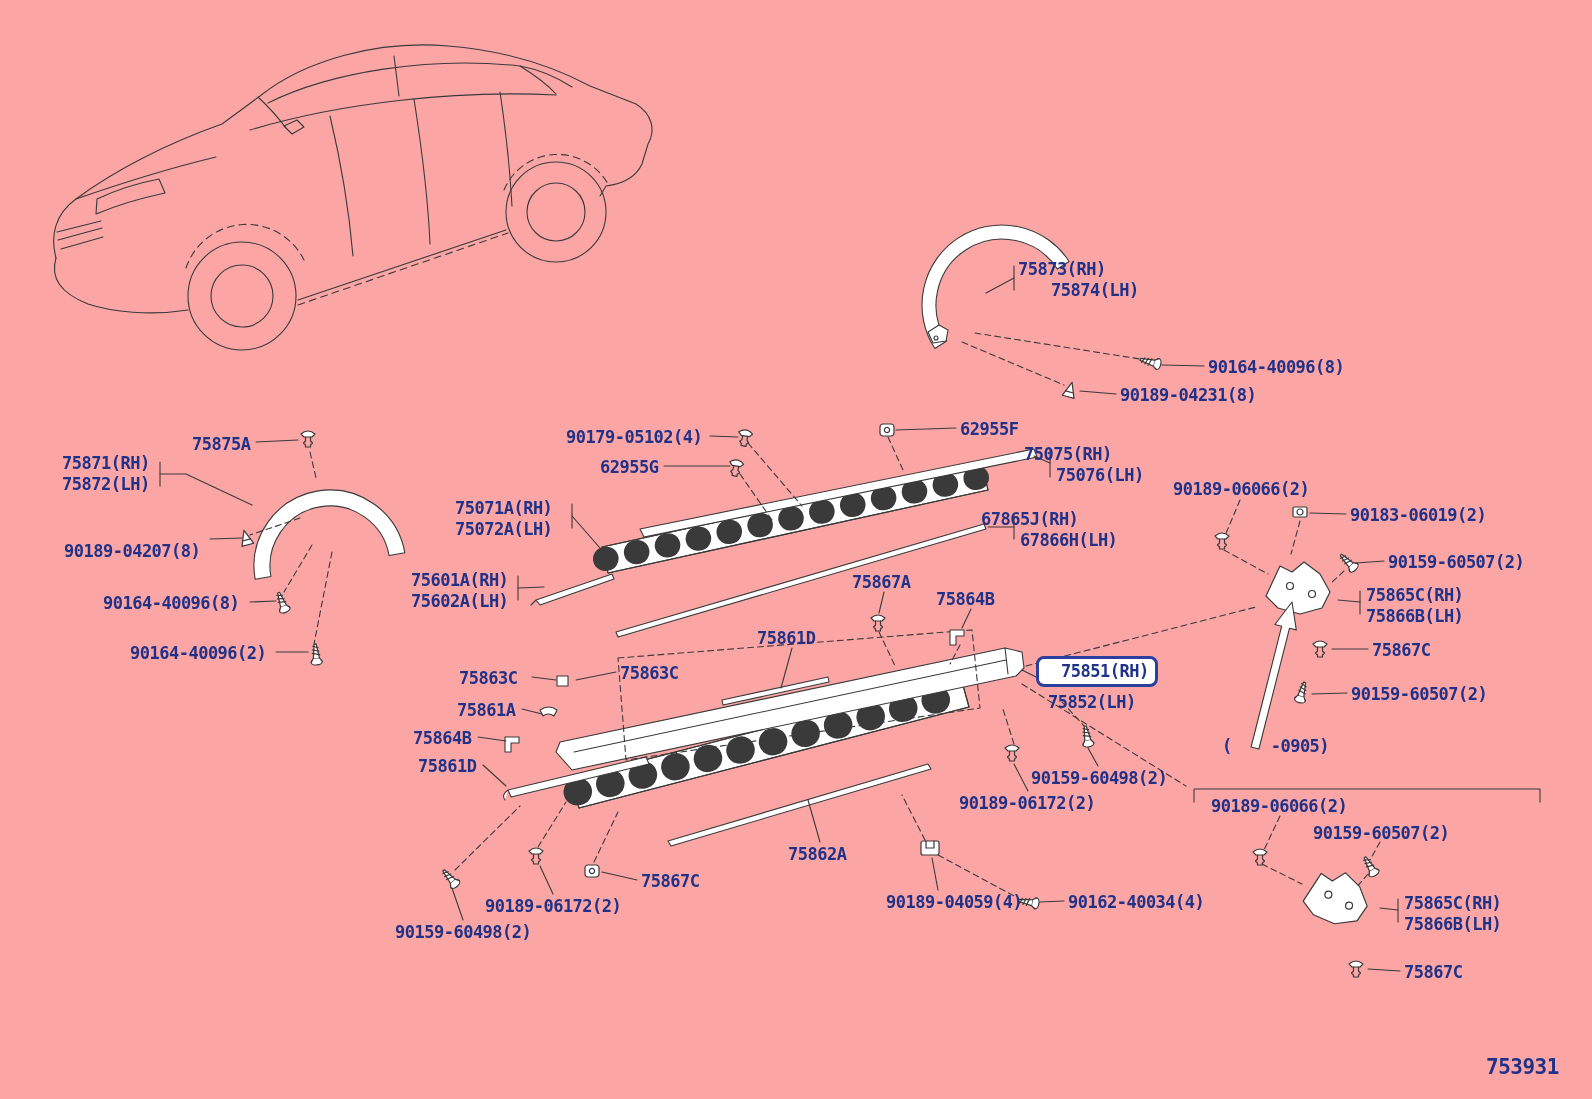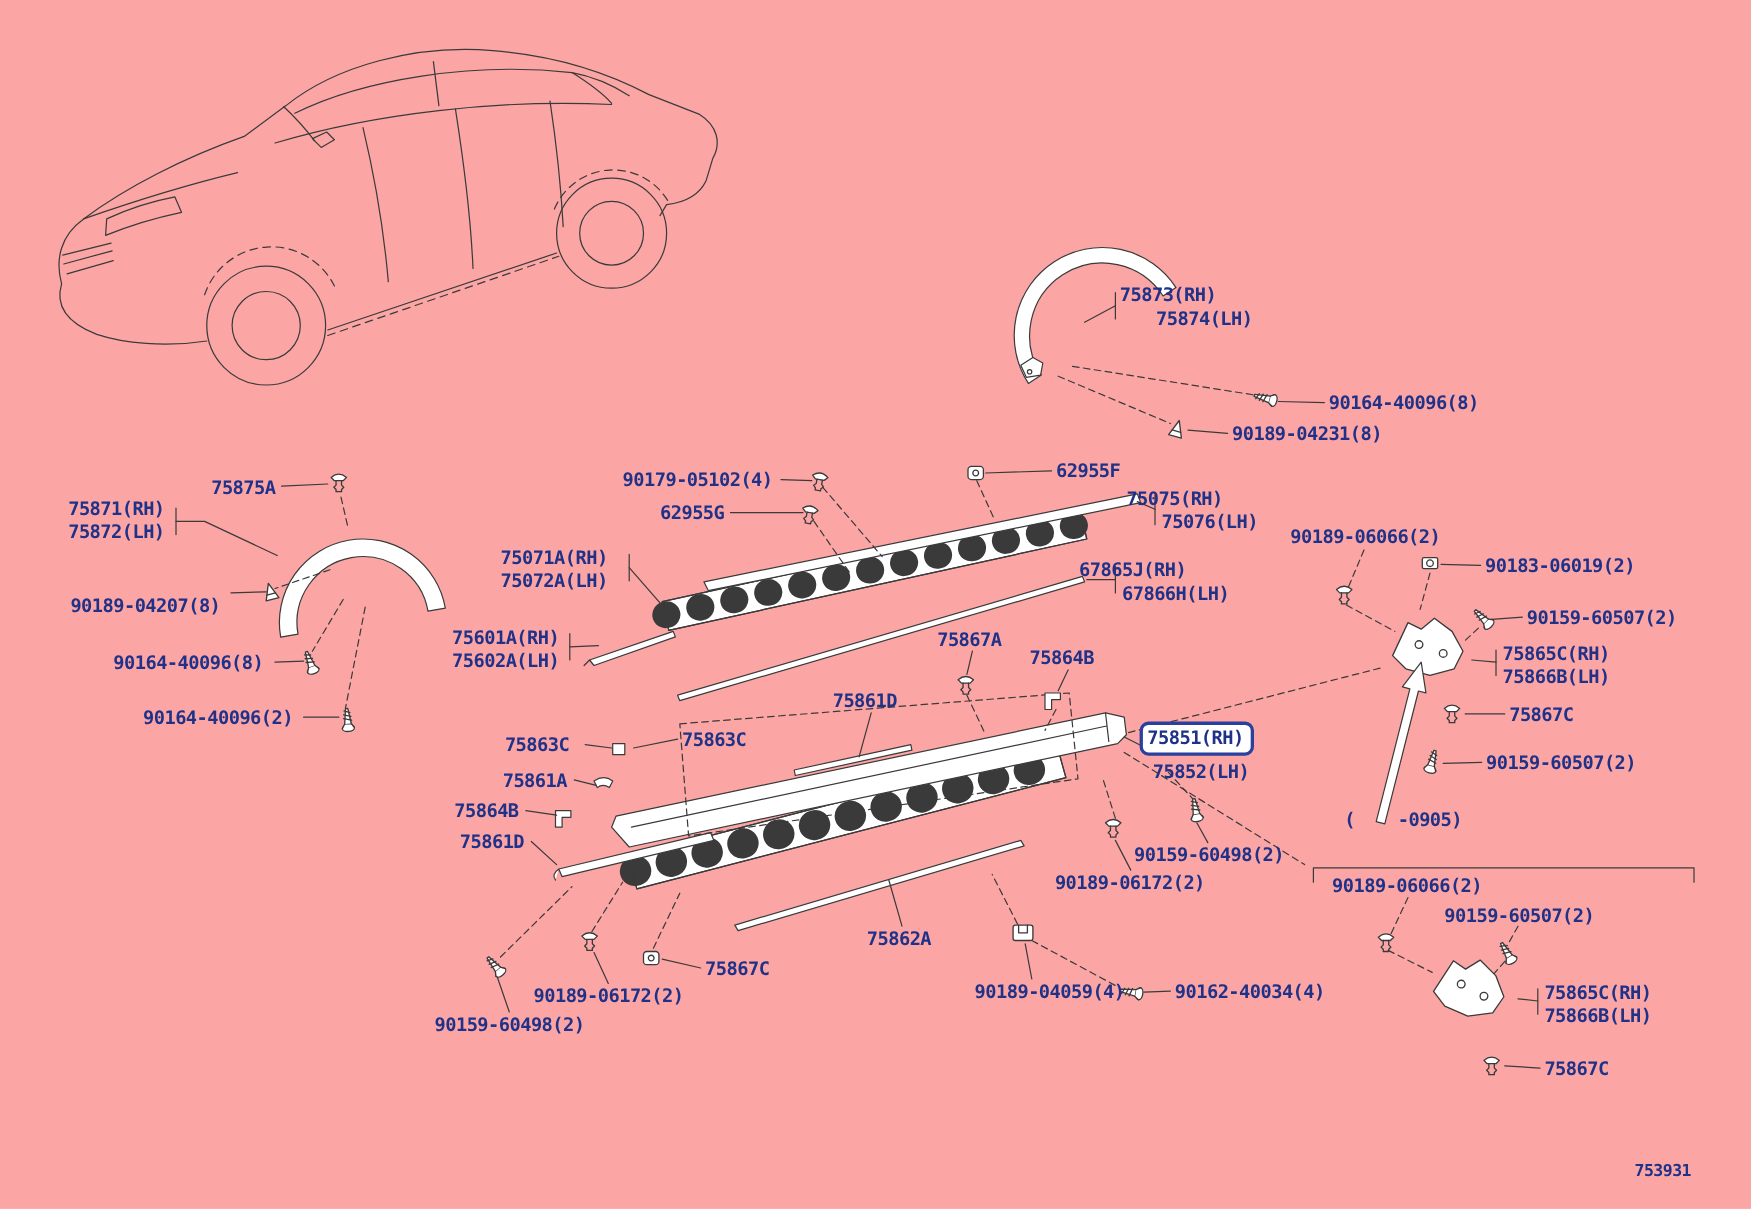--- a/index.html
+++ b/index.html
@@ -1,23 +1,23 @@
 <!DOCTYPE html>
 <html><head>
 <meta charset="utf-8">
 <style>
   html,body{margin:0;padding:0;background:#ffffff;}
   .canvas{position:relative;width:1592px;height:1099px;background:#fca5a5;overflow:hidden;
           font-family:"DejaVu Sans Mono","Liberation Mono",monospace;}
   .canvas svg{position:absolute;left:0;top:0;}
   .lbl{position:absolute;color:#1f3288;font-size:17px;font-weight:700;line-height:20px;
        white-space:pre;letter-spacing:-0.5px;}
-  .hl-box{position:absolute;border:3px solid #2a3f9e;border-radius:8px;padding:2px 6px 3px 4px;background:#fff;}
+  .hl-box{position:absolute;border:3px solid #2a3f9e;border-radius:8px;padding:2px 6px 3px 22px;background:#fff;}
   .hl-box .lbl-in{color:#1f3288;font-size:17px;font-weight:700;white-space:pre;letter-spacing:-0.5px;}
-  .fig-num{position:absolute;color:#1f3288;font-size:15px;font-weight:700;letter-spacing:-0.5px;}
+  .fig-num{position:absolute;color:#1f3288;font-size:21px;font-weight:700;letter-spacing:-0.5px;}
 </style>
 </head>
 <body>
 
 <div class="canvas">
 
 <svg width="1592" height="1099" viewBox="0 0 1592 1099">
   <defs>
     <g id="sym-screw" stroke="#3a3a3a" fill="#ffffff" stroke-width="1.2">
       <ellipse cx="0" cy="-8" rx="5.5" ry="3"></ellipse>

